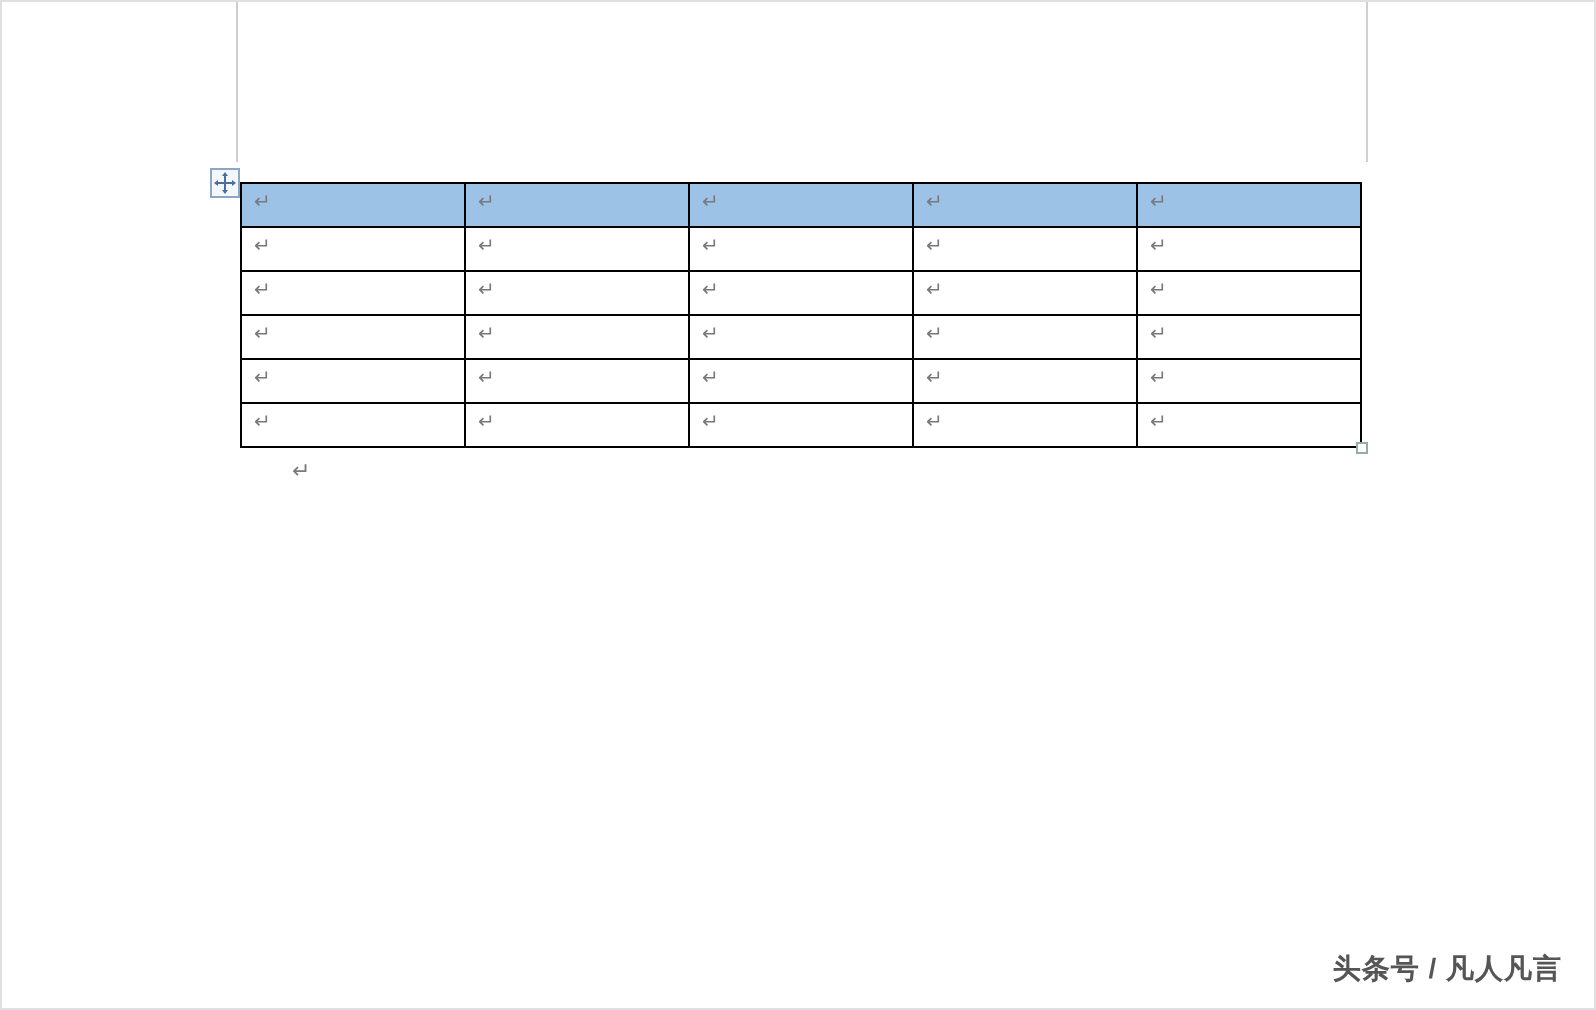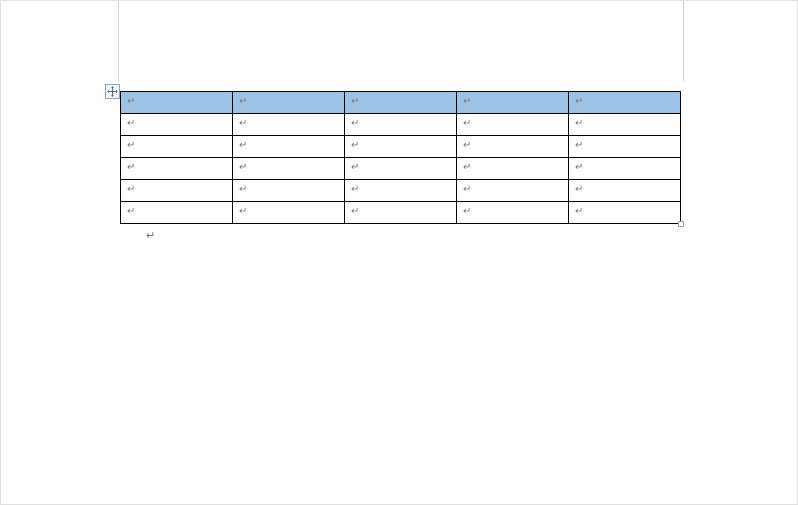--- a/index.html
+++ b/index.html
@@ -157,13 +157,14 @@
             <td><span class="pm">↵</span></td>
             <td><span class="pm">↵</span></td>
             <td><span class="pm">↵</span><div class="resize-handle"></div></td>
           </tr>
         </tbody>
     </table>
   </div>
 
   <span class="after-para">↵</span>
 
+  <div class="watermark">头条号 / 凡人凡言</div>
 </div>
 
 </body></html>

